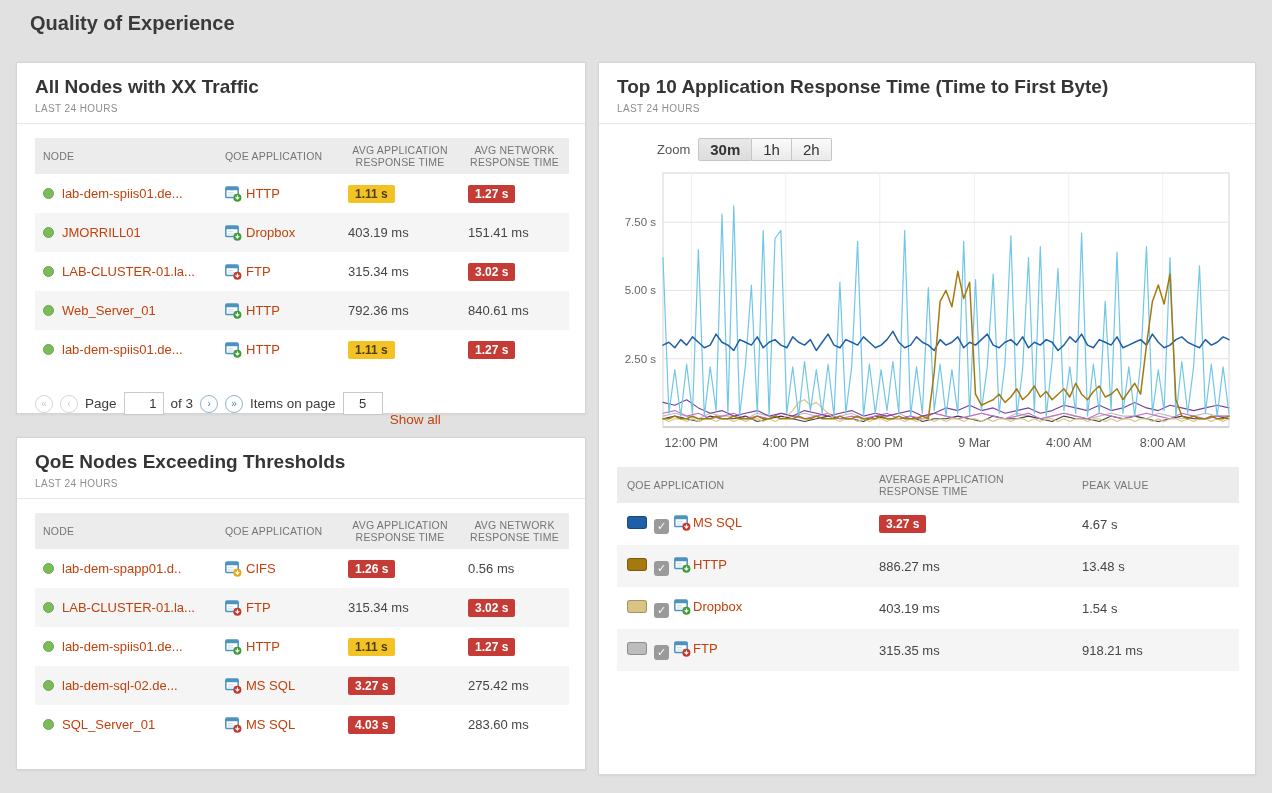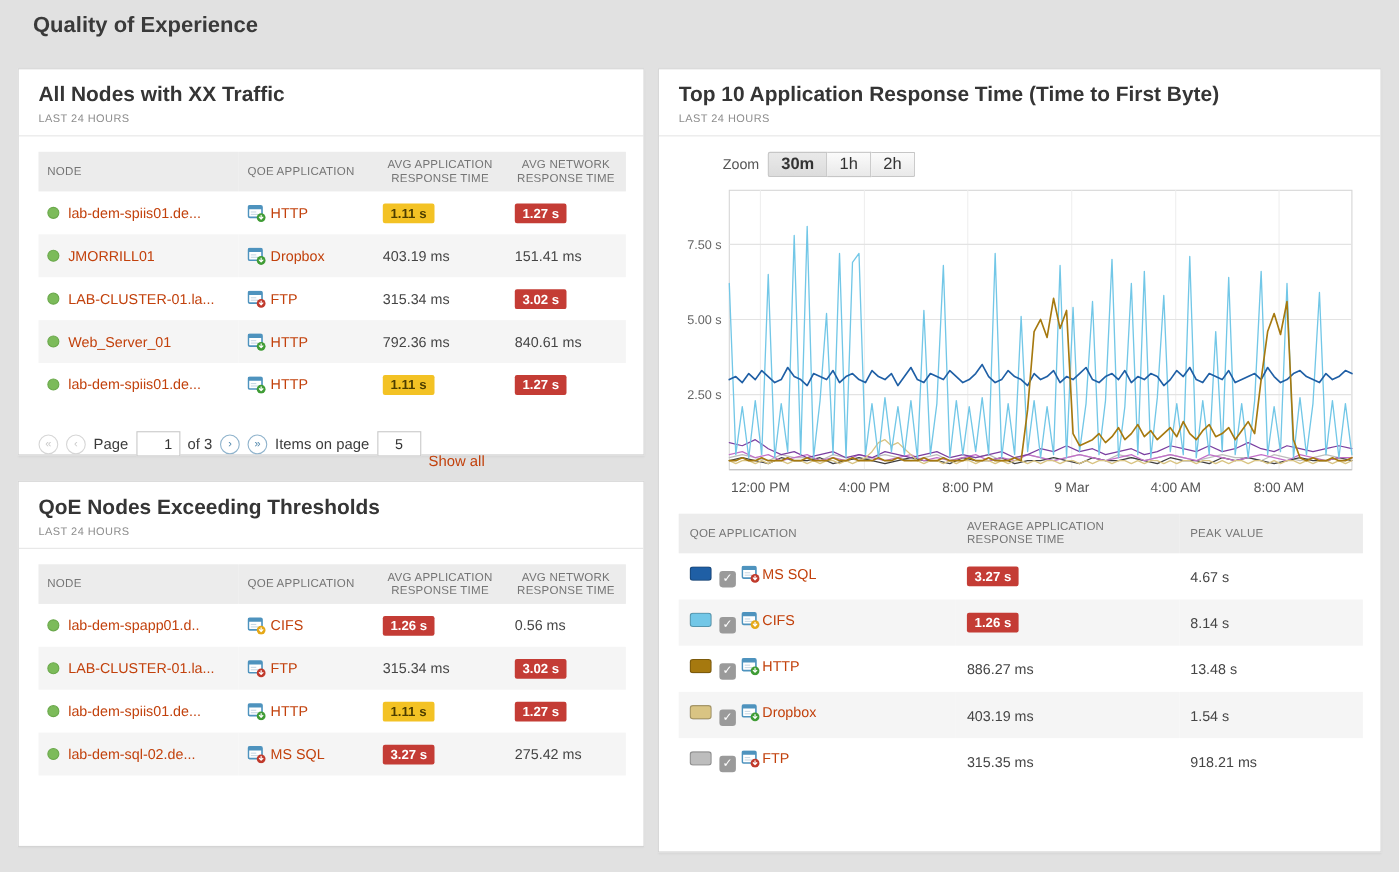--- a/index.html
+++ b/index.html
@@ -245,20 +245,33 @@
             <td class="appcell"><svg width="17" height="16" viewBox="0 0 17 16">
     <rect x="0.8" y="1" width="12.4" height="10.6" rx="1.2" fill="#fff" stroke="#4e93be" stroke-width="1.5"></rect>
     <path d="M0.8 2.2 a1.2 1.2 0 0 1 1.2 -1.2 h10 a1.2 1.2 0 0 1 1.2 1.2 v2 h-12.4 z" fill="#4e93be"></path>
     <rect x="3" y="6.2" width="5" height="1" fill="#c9d9e5"></rect>
     <rect x="3" y="8.4" width="7" height="1" fill="#c9d9e5"></rect>
     <circle cx="12.4" cy="11.8" r="4" fill="#c0392b"></circle>
     <path d="M12.4 9.7 v3.1 M10.8 11.4 l1.6 1.7 1.6 -1.7" stroke="#fff" stroke-width="1.1" fill="none" stroke-linecap="round" stroke-linejoin="round"></path>
   </svg><span class="lnk">MS SQL</span></td>
             <td><span class="badge badge-red">3.27 s</span></td>
             <td><span class="val">275.42 ms</span></td>
+          </tr>
+          <tr>
+            <td><span class="dot"></span><span class="lnk">SQL_Server_01</span></td>
+            <td class="appcell"><svg width="17" height="16" viewBox="0 0 17 16">
+    <rect x="0.8" y="1" width="12.4" height="10.6" rx="1.2" fill="#fff" stroke="#4e93be" stroke-width="1.5"></rect>
+    <path d="M0.8 2.2 a1.2 1.2 0 0 1 1.2 -1.2 h10 a1.2 1.2 0 0 1 1.2 1.2 v2 h-12.4 z" fill="#4e93be"></path>
+    <rect x="3" y="6.2" width="5" height="1" fill="#c9d9e5"></rect>
+    <rect x="3" y="8.4" width="7" height="1" fill="#c9d9e5"></rect>
+    <circle cx="12.4" cy="11.8" r="4" fill="#c0392b"></circle>
+    <path d="M12.4 9.7 v3.1 M10.8 11.4 l1.6 1.7 1.6 -1.7" stroke="#fff" stroke-width="1.1" fill="none" stroke-linecap="round" stroke-linejoin="round"></path>
+  </svg><span class="lnk">MS SQL</span></td>
+            <td><span class="badge badge-red">4.03 s</span></td>
+            <td><span class="val">283.60 ms</span></td>
           </tr>
         </tbody>
     </table>
   </div>
 
   <div class="card" id="card-top10">
     <div class="card-head">
       <div class="card-title">Top 10 Application Response Time (Time to First Byte)</div>
       <div class="card-sub">LAST 24 HOURS</div>
     </div>
@@ -315,32 +328,20 @@
     <path d="M0.8 2.2 a1.2 1.2 0 0 1 1.2 -1.2 h10 a1.2 1.2 0 0 1 1.2 1.2 v2 h-12.4 z" fill="#4e93be"></path>
     <rect x="3" y="6.2" width="5" height="1" fill="#c9d9e5"></rect>
     <rect x="3" y="8.4" width="7" height="1" fill="#c9d9e5"></rect>
     <circle cx="12.4" cy="11.8" r="4" fill="#c0392b"></circle>
     <path d="M12.4 9.7 v3.1 M10.8 11.4 l1.6 1.7 1.6 -1.7" stroke="#fff" stroke-width="1.1" fill="none" stroke-linecap="round" stroke-linejoin="round"></path>
   </svg><span class="lnk">MS SQL</span></td>
             <td><span class="badge badge-red">3.27 s</span></td>
             <td><span class="val">4.67 s</span></td>
           </tr>
           <tr>
-            <td class="appcell"><span class="swatch" style="background:#72c7e7"></span><span class="chk">✓</span><svg width="17" height="16" viewBox="0 0 17 16">
-    <rect x="0.8" y="1" width="12.4" height="10.6" rx="1.2" fill="#fff" stroke="#4e93be" stroke-width="1.5"></rect>
-    <path d="M0.8 2.2 a1.2 1.2 0 0 1 1.2 -1.2 h10 a1.2 1.2 0 0 1 1.2 1.2 v2 h-12.4 z" fill="#4e93be"></path>
-    <rect x="3" y="6.2" width="5" height="1" fill="#c9d9e5"></rect>
-    <rect x="3" y="8.4" width="7" height="1" fill="#c9d9e5"></rect>
-    <circle cx="12.4" cy="11.8" r="4" fill="#e5a817"></circle>
-    <path d="M12.4 9.7 v3.1 M10.8 11.4 l1.6 1.7 1.6 -1.7" stroke="#fff" stroke-width="1.1" fill="none" stroke-linecap="round" stroke-linejoin="round"></path>
-  </svg><span class="lnk">CIFS</span></td>
-            <td><span class="badge badge-red">1.26 s</span></td>
-            <td><span class="val">8.14 s</span></td>
-          </tr>
-          <tr>
             <td class="appcell"><span class="swatch" style="background:#a6790f"></span><span class="chk">✓</span><svg width="17" height="16" viewBox="0 0 17 16">
     <rect x="0.8" y="1" width="12.4" height="10.6" rx="1.2" fill="#fff" stroke="#4e93be" stroke-width="1.5"></rect>
     <path d="M0.8 2.2 a1.2 1.2 0 0 1 1.2 -1.2 h10 a1.2 1.2 0 0 1 1.2 1.2 v2 h-12.4 z" fill="#4e93be"></path>
     <rect x="3" y="6.2" width="5" height="1" fill="#c9d9e5"></rect>
     <rect x="3" y="8.4" width="7" height="1" fill="#c9d9e5"></rect>
     <circle cx="12.4" cy="11.8" r="4" fill="#3f9c35"></circle>
     <path d="M12.4 9.7 v3.1 M10.8 11.4 l1.6 1.7 1.6 -1.7" stroke="#fff" stroke-width="1.1" fill="none" stroke-linecap="round" stroke-linejoin="round"></path>
   </svg><span class="lnk">HTTP</span></td>
             <td><span class="val">886.27 ms</span></td>
             <td><span class="val">13.48 s</span></td>

